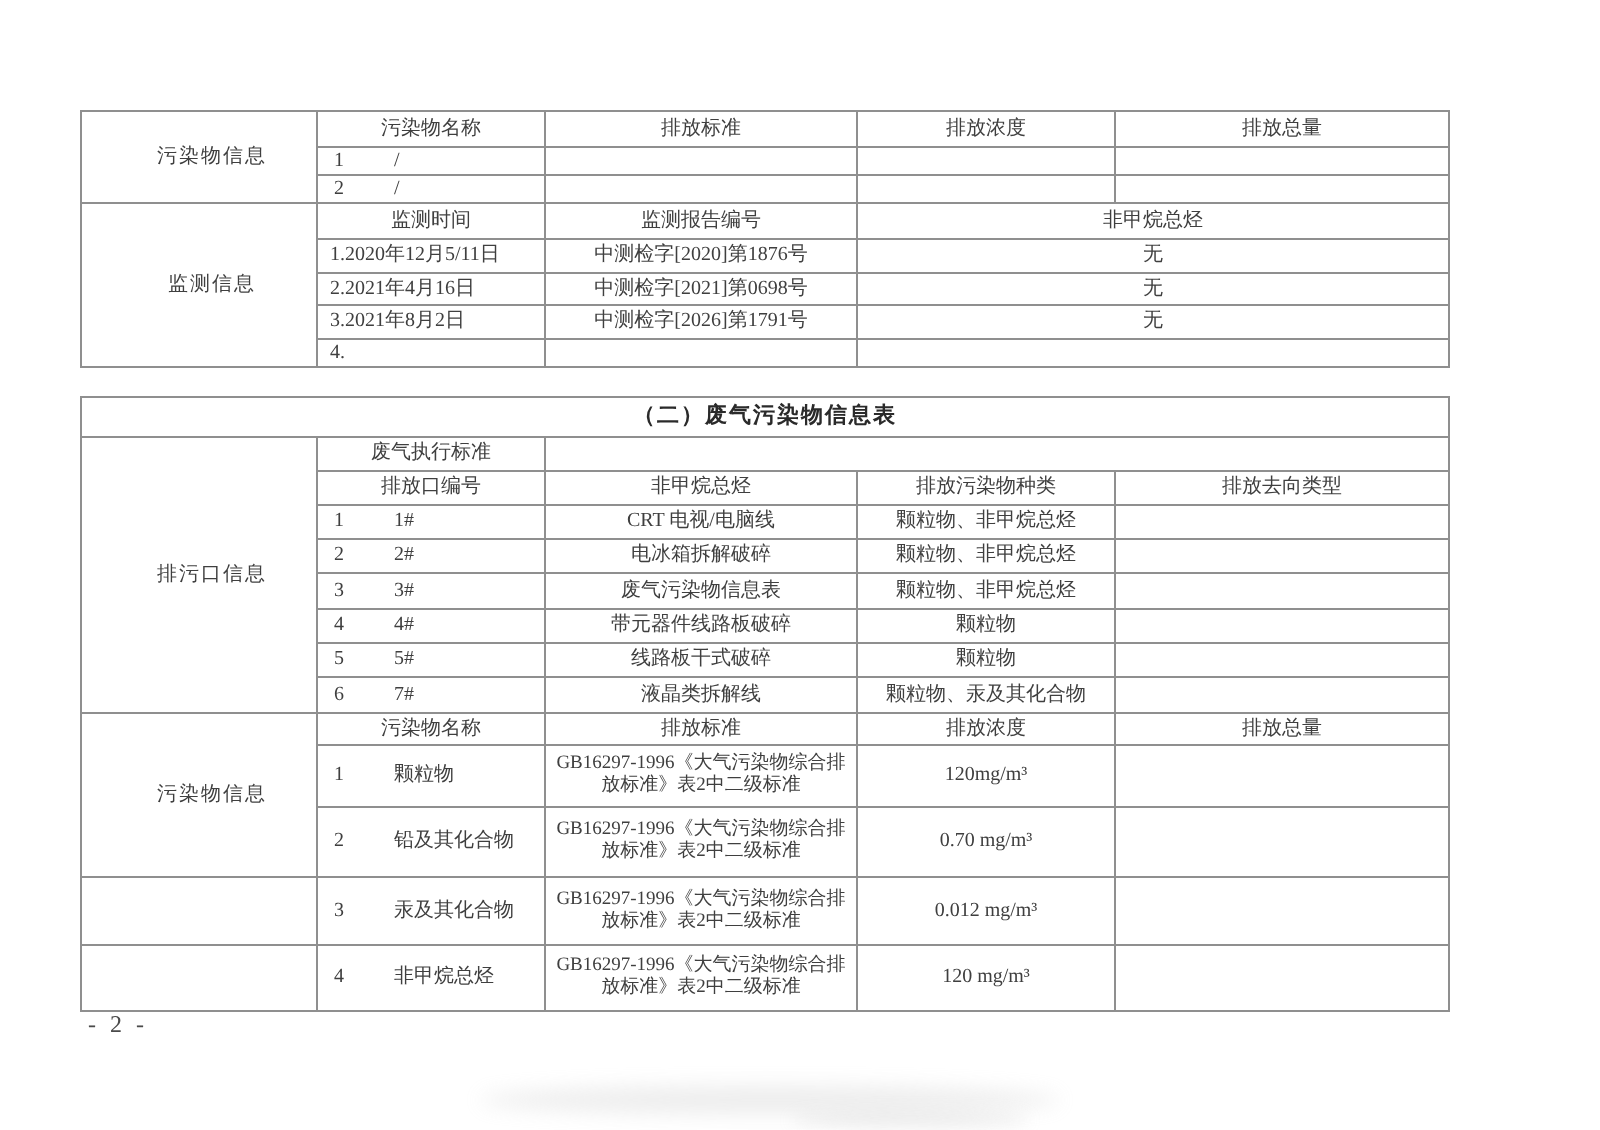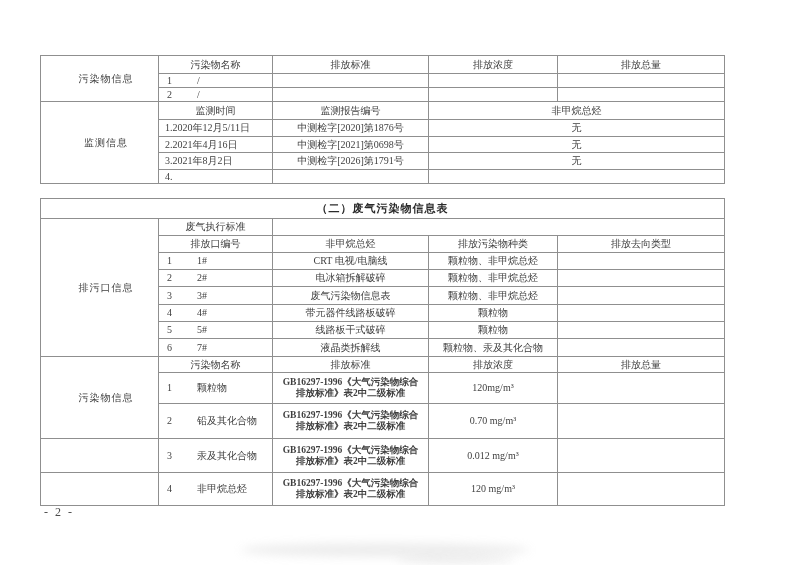--- a/index.html
+++ b/index.html
@@ -12,21 +12,21 @@
     border-collapse:collapse;table-layout:fixed;position:absolute;
     font-size:10px;line-height:1.15;
   }
   td{
     border:1px solid #8f8f8f;text-align:center;vertical-align:middle;
     padding:0;overflow:hidden;white-space:normal;
   }
   .rowlabel{letter-spacing:1px;padding-left:13px;}
   .left-cell{text-align:left;padding-left:6px;}
   .title-cell{font-weight:bold;font-size:11px;color:#2a2a2a;letter-spacing:1px;}
-  .std-cell{font-size:9.5px;padding:1px 5px;font-weight:bold;}
+  .std-cell{font-size:9.5px;padding:1px 5px;}
   .nn{display:flex;align-items:center;width:100%;}
   .nn-num{flex:0 0 18px;padding-left:8px;text-align:left;}
   .nn-val{text-align:left;margin-left:12px;}
   .footer{
     position:absolute;left:44px;top:505px;font-size:12px;color:#4a4a4a;
     letter-spacing:2px;
   }
   .smudge{
     position:absolute;left:240px;top:543px;width:290px;height:14px;
     background:#c4c4c4;opacity:0.30;filter:blur(5px);border-radius:50%;

